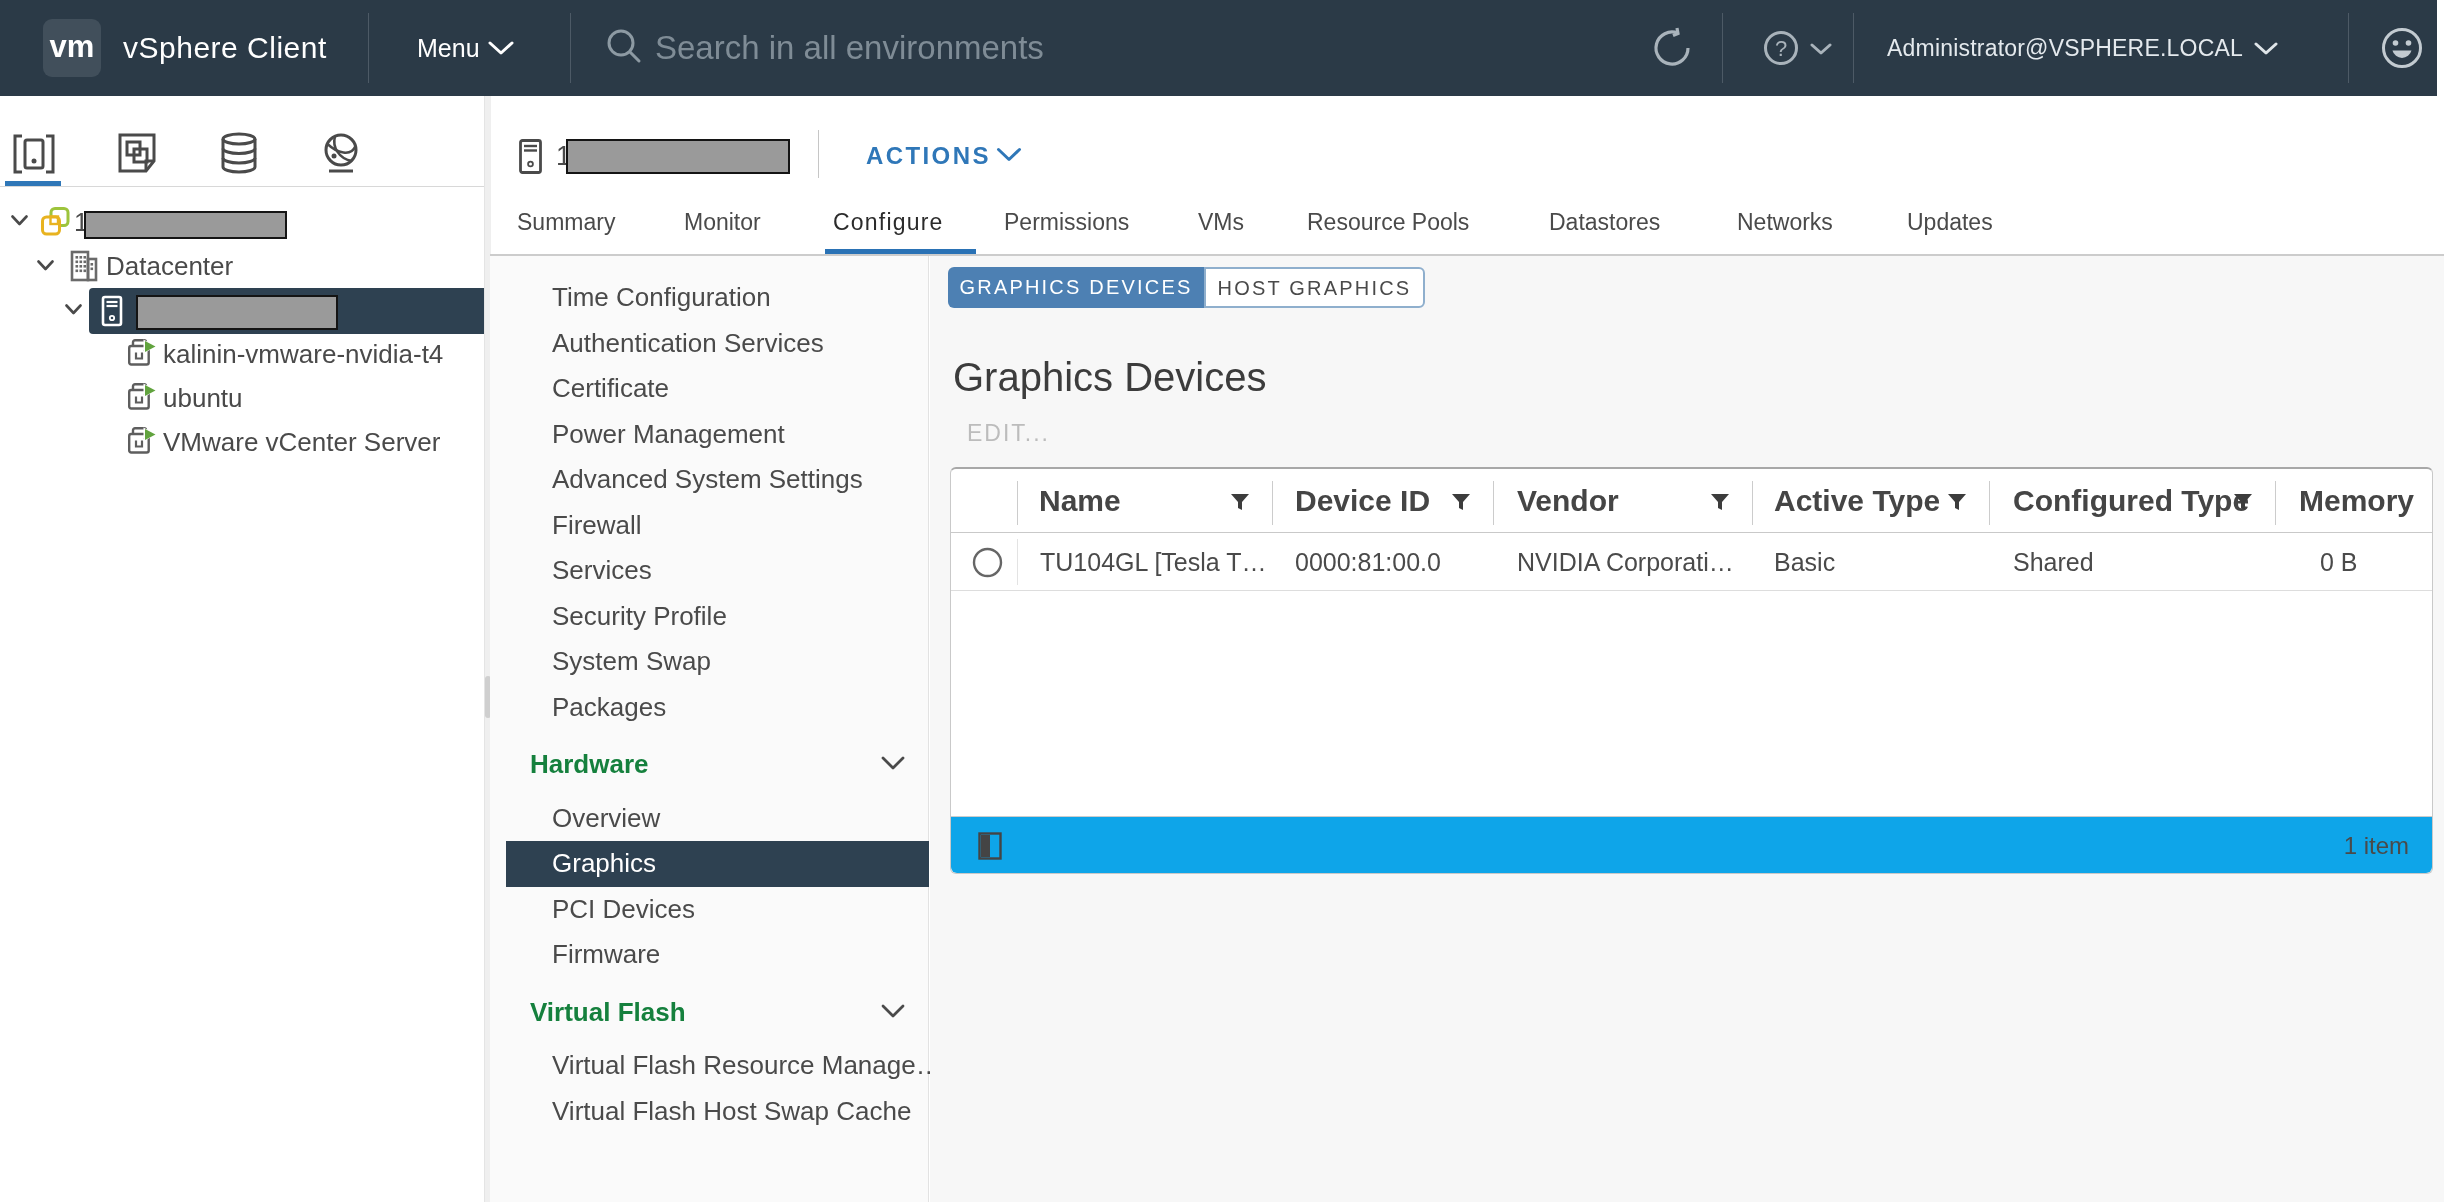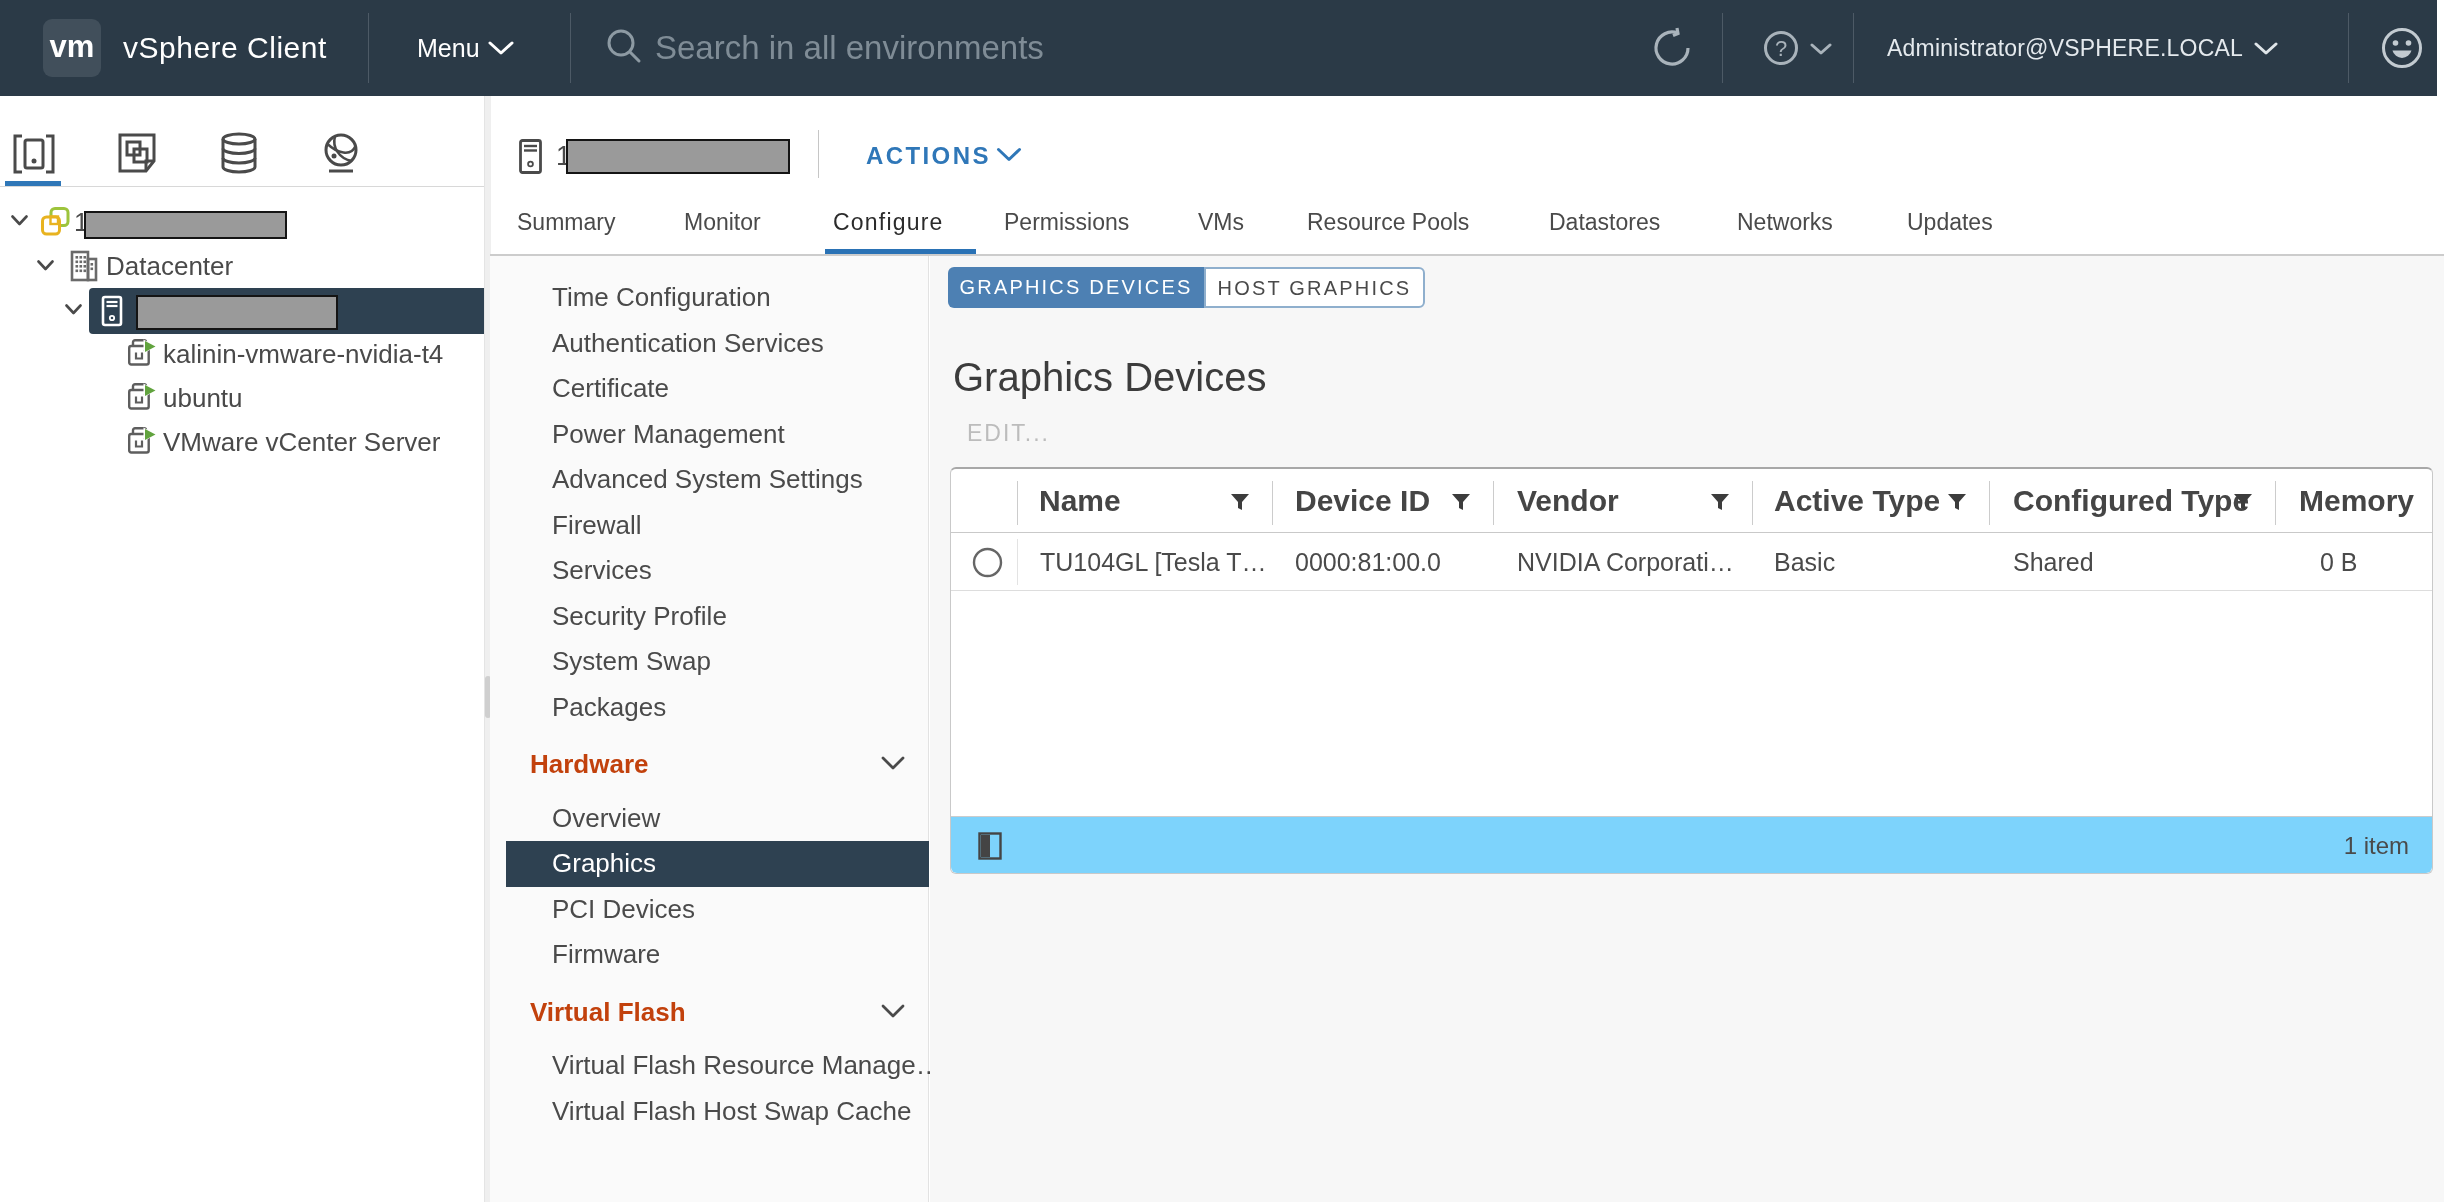--- a/index.html
+++ b/index.html
@@ -30,21 +30,21 @@
 #vthumb { position:absolute; left:485px; top:676px; width:6px; height:42px; background:#cfcfcf; border-radius:3px; }
 #actions { position:absolute; left:866px; top:142px; font-size:24px; font-weight:600; letter-spacing:2.4px; color:#2f77b8; }
 .tab { position:absolute; top:200px; font-size:23px; color:#4a4a4a; line-height:44px; white-space:nowrap; }
 .tab.active { color:#2b2b2b; font-weight:500; letter-spacing:1.2px; }
 #tabunderline { position:absolute; left:825px; top:249px; width:151px; height:6px; background:#2a72b5; }
 #tabline { position:absolute; left:490px; top:254px; width:1954px; height:2px; background:#ccc; }
 
 
 #nav { position:absolute; left:490px; top:256px; width:439px; height:946px; background:#fafafa; border-right:1px solid #e2e2e2; padding-top:19px; }
 .nitem { height:45.5px; line-height:45.5px; font-size:26px; color:#4a4a4a; padding-left:62px; white-space:nowrap; }
-.nhead { height:45.5px; line-height:45.5px; font-size:26px; color:#c2410c; font-weight:bold; padding-left:40px; margin-top:12px; margin-bottom:8px; position:relative; }
+.nhead { height:45.5px; line-height:45.5px; font-size:26px; color:#15803d; font-weight:bold; padding-left:40px; margin-top:12px; margin-bottom:8px; position:relative; }
 .nitem.hl { position:relative; width:422px; margin-left:16px; padding-left:46px; z-index:0; }
 .nitem.hl::before { content:""; position:absolute; left:0; right:0; top:4px; height:37px; background:#e8e8e8; z-index:-1; }
 .nitem.hl::after { content:""; position:absolute; left:-2px; right:-2px; top:41px; height:2px; background:#6f6f6f; }
 .nitem.sel { background:#2e4151; color:#fff; width:423px; margin-left:16px; padding-left:46px; }
 .nchev { position:absolute; right:23px; top:14px; }
 
 
 #content { position:absolute; left:930px; top:256px; width:1514px; height:946px; background:#f7f7f7; }
 #seg1 { position:absolute; left:948px; top:267px; width:256px; height:41px; background:#4d80b3; border-radius:6px 0 0 6px;
   color:#fff; font-size:20px; font-weight:500; letter-spacing:2.2px; text-align:center; line-height:41px; white-space:nowrap; }
@@ -54,21 +54,21 @@
 #editbtn { position:absolute; left:967px; top:420px; font-size:23px; font-weight:500; letter-spacing:2px; color:#bcbcbc; }
 
 
 #grid { position:absolute; left:950px; top:467px; width:1483px; height:407px; background:#fff;
   border:1px solid #c9c9c9; border-top:2px solid #a8a8a8; border-radius:6px; }
 .colsep { position:absolute; top:12px; width:1px; height:44px; background:#ccc; }
 .hcell { position:absolute; top:0; height:64px; line-height:64px; font-size:30px; font-weight:600; color:#454545; }
 #ghead { position:absolute; left:0; top:0; width:1481px; height:64px; border-bottom:1px solid #c9c9c9; }
 #grow { position:absolute; left:0; top:65px; width:1481px; height:57px; border-bottom:1px solid #ddd; }
 .rcell { position:absolute; top:0; height:57px; line-height:57px; font-size:25px; color:#4a4a4a; }
-#gfoot { position:absolute; left:0; bottom:0; width:1481px; height:57px; background:#7dd3fc;
+#gfoot { position:absolute; left:0; bottom:0; width:1481px; height:57px; background:#0ea5e9;
   border-top:1px solid #ccc; border-radius:0 0 6px 6px; }
 #oneitem { position:absolute; right:23px; top:0; height:57px; line-height:57px; font-size:24px; color:#4a4a4a; }
 svg { display:block; }
 .svga { position:absolute; }
 </style>
 </head>
 <body>
 <div id="page">
 
   <div id="hdr">

